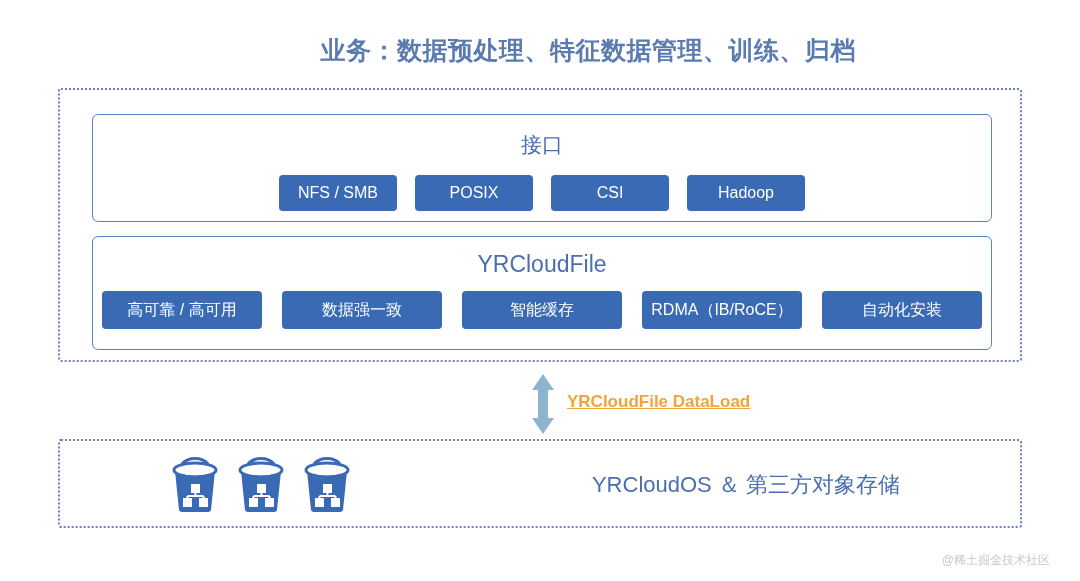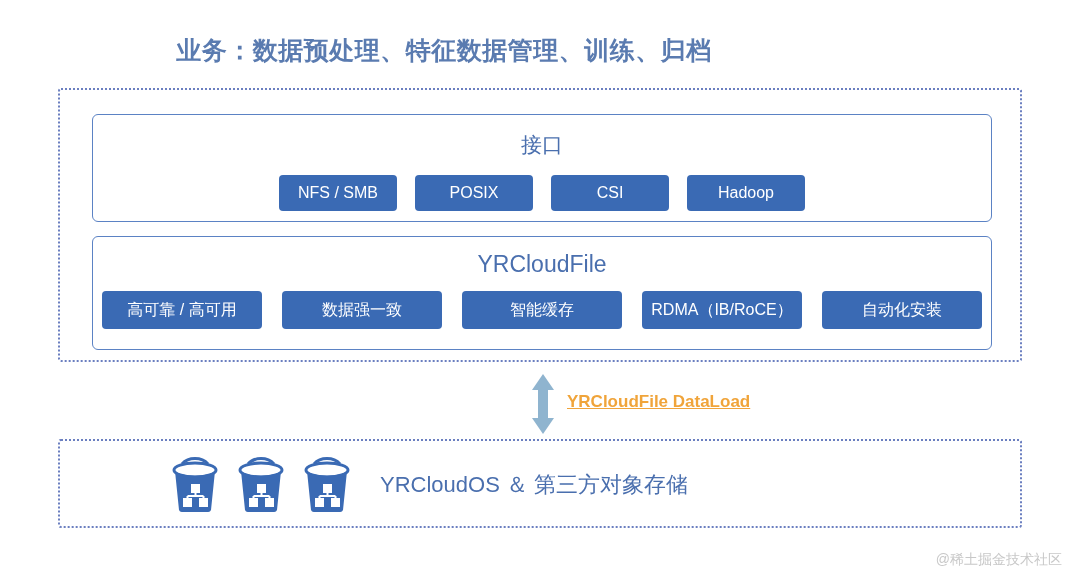--- a/index.html
+++ b/index.html
@@ -11,24 +11,24 @@
     height: 581px;
     background: #ffffff;
     font-family: "Liberation Sans", "DejaVu Sans", sans-serif;
     position: relative;
     overflow: hidden;
   }
 
   
   #diagram-title {
     position: absolute;
-    left: 16px;
+    left: 0;
     top: 34px;
     width: 856px;
-    text-align: center;
+    text-align: right;
     font-size: 25px;
     font-weight: 700;
     letter-spacing: 0.5px;
     color: #5a7bb0;
     white-space: nowrap;
   }
 
   
   .dashed-box {
     position: absolute;
@@ -159,32 +159,32 @@
     left: 168px;
     top: 452px;
     display: flex;
     gap: 12px;
   }
   #object-storage-label {
     position: absolute;
     left: 380px;
     top: 470px;
     width: 520px;
-    text-align: left;
+    text-align: right;
     font-size: 22px;
     color: #4a6fae;
     white-space: nowrap;
   }
 
   
   #watermark {
     position: absolute;
-    right: 18px;
+    right: 30px;
     bottom: 12px;
-    font-size: 14px;
+    font-size: 12px;
     color: #c8c8c8;
     white-space: nowrap;
   }
 </style>
 </head>
 <body>
 
 <div id="diagram-title">业务：数据预处理、特征数据管理、训练、归档</div>
 
 <div class="dashed-box" id="compute-stack-box">

